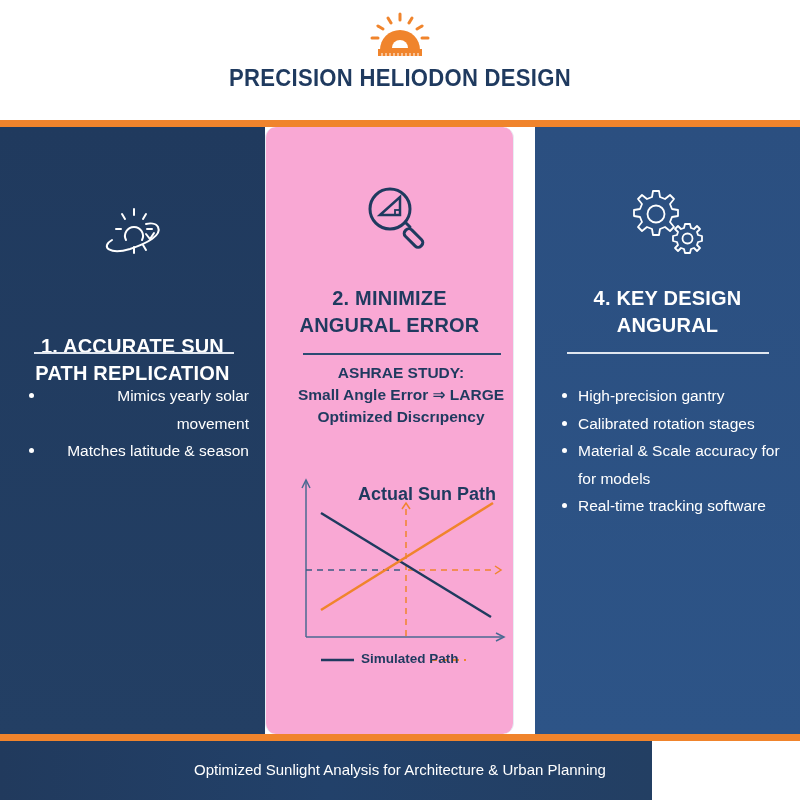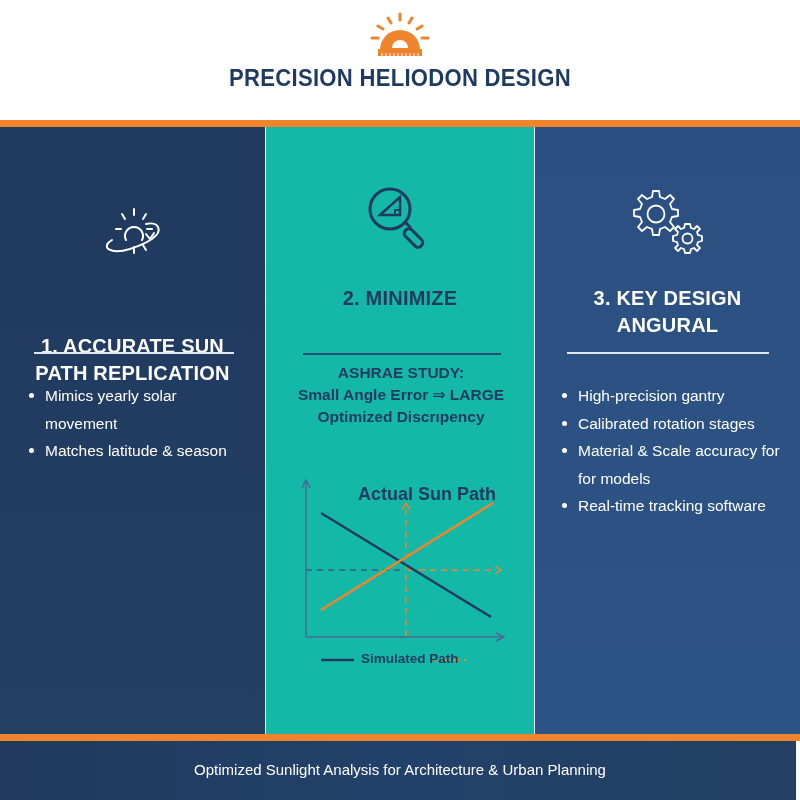--- a/index.html
+++ b/index.html
@@ -12,21 +12,21 @@
       position: absolute; left: 0; top: 64px; width: 800px; text-align: center;
       font-size: 24px; font-weight: bold; color: #1f3a5f; letter-spacing: 0.3px;
       transform: scaleX(0.92);
     }
     .orange-bar { position: absolute; left: 0; width: 800px; height: 7px; background: #f0842c; }
     .bar-top { top: 120px; }
     .bar-bottom { top: 734px; }
 
     .col { position: absolute; top: 127px; height: 607px; }
     .col-left { left: 0; width: 265px; background: linear-gradient(180deg, #203a5e 0%, #233f64 100%); }
-    .col-mid { left: 265px; width: 270px; background: #14b8a6; border-left: 1px solid #e8edf3; border-right: 1px solid #e8edf3; }
+    .col-mid { left: 265px; width: 249px; background: #f9a8d4; border-left: 1px solid #e8edf3; border-right: 1px solid #e8edf3; border-radius: 11px; }
     .col-right { left: 535px; width: 265px; background: linear-gradient(180deg, #2b4f80 0%, #2d5487 100%); }
 
     .col-icon { position: absolute; }
     .col-heading {
       position: absolute; left: 0; width: 100%; text-align: center;
       font-size: 20px; font-weight: bold; line-height: 27px; letter-spacing: 0.2px;
     }
     .col-left .col-heading, .col-right .col-heading { color: #ffffff; }
     .col-mid .col-heading { color: #1f3a5f; }
     .col-rule { position: absolute; height: 1.5px; }
@@ -48,21 +48,21 @@
       color: #1f3a5f; font-weight: bold; font-size: 15.5px; line-height: 22px;
     }
     .chart { position: absolute; left: 0; top: 0; }
     .chart-label {
       position: absolute; color: #1f3a5f; font-weight: bold; font-size: 18px;
     }
     .legend-label {
       position: absolute; color: #1f3a5f; font-weight: bold; font-size: 13.5px;
     }
 
-    .footer { position: absolute; left: 0; top: 741px; width: 796px; height: 59px; background: linear-gradient(90deg, #213a5d 0%, #22416a 50%, #233f63 100%); }
+    .footer { position: absolute; left: 0; top: 741px; width: 652px; height: 59px; background: linear-gradient(90deg, #213a5d 0%, #22416a 50%, #233f63 100%); }
     .footer-text {
       position: absolute; left: 0; top: 20px; width: 800px; text-align: center;
       color: #ffffff; font-size: 15px;
     }
   </style>
 </head>
 <body>
 
 <div class="header">
   <svg class="logo" viewBox="0 0 64 46">
@@ -109,38 +109,39 @@
       <path d="M30 33 A9 9 0 1 1 46 33"></path>
       <path d="M16 33 C4 40 14 48 34 42 C52 36 66 28 62 20 C60 16 54 16 50 17"></path>
       <path d="M58 26 L54 32 L50 27"></path>
     </g>
   </svg>
   <div class="col-heading" style="top:158px;margin-top:48px;">
     <div>1. ACCURATE SUN</div>
     <div>PATH REPLICATION</div>
   </div>
   <div class="col-rule" style="left:34px; width:200px; top:225px;"></div>
-  <ul class="bullets" style="left:29px; top:255px; width:220px;">
+  <ul class="bullets" style="left:29px; top:255px; width:220px;text-align:right;">
     <li>Mimics yearly solar movement</li>
     <li>Matches latitude &amp; season</li>
   </ul>
 </div>
 
 <div class="col col-mid">
   <svg class="col-icon" style="left:100px; top:58px; width:72px; height:66px;" viewBox="0 0 72 66">
     <g stroke="#1f3a5f" stroke-width="3" fill="none" stroke-linecap="round">
       <circle cx="24" cy="24" r="20"></circle>
       <path d="M40 38 L44 42"></path>
       <rect x="43" y="42" width="9" height="22" rx="4" transform="rotate(-45 47.5 53)"></rect>
       <path d="M14 30 L34 12 L34 30 Z" stroke-width="2.5"></path>
       <rect x="29" y="25" width="5" height="5" stroke-width="1.8"></rect>
     </g>
   </svg>
   <div class="col-heading" style="top:158px;">
     <div>2. MINIMIZE</div>
+    <div>ANGURAL ERROR</div>
   </div>
   <div class="col-rule" style="left:37px; width:198px; top:226px;"></div>
   <div class="study">
     <div>ASHRAE STUDY:</div>
     <div>Small Angle Error ⇒ LARGE</div>
     <div>Optimized Discrıpency</div>
   </div>
 
   <svg class="chart" width="270" height="560">
 
@@ -171,21 +172,21 @@
 <div class="col col-right">
   <svg class="col-icon" style="left:92px; top:60px; width:84px; height:70px;" viewBox="0 0 84 70">
     <g stroke="#ffffff" stroke-width="1.8" fill="none" stroke-linejoin="round">
       <path d="M26 4 h6 l1 6 l5 2 l5 -4 l4 4 l-4 5 l2 5 l6 1 v6 l-6 1 l-2 5 l4 5 l-4 4 l-5 -4 l-5 2 l-1 6 h-6 l-1 -6 l-5 -2 l-5 4 l-4 -4 l4 -5 l-2 -5 l-6 -1 v-6 l6 -1 l2 -5 l-4 -5 l4 -4 l5 4 l5 -2 z"></path>
       <circle cx="29" cy="27" r="8.5"></circle>
       <path d="M58 37 h5 l1 4 l3 1 l3 -3 l3 3 l-3 3 l1 3 l4 1 v5 l-4 1 l-1 3 l3 3 l-3 3 l-3 -3 l-3 1 l-1 4 h-5 l-1 -4 l-3 -1 l-3 3 l-3 -3 l3 -3 l-1 -3 l-4 -1 v-5 l4 -1 l1 -3 l-3 -3 l3 -3 l3 3 l3 -1 z"></path>
       <circle cx="60.5" cy="51.5" r="5"></circle>
     </g>
   </svg>
   <div class="col-heading" style="top:158px;">
-    <div>3. KEY DESIGN</div>
+    <div>4. KEY DESIGN</div>
     <div>ANGURAL</div>
   </div>
   <div class="col-rule" style="left:32px; width:202px; top:225px;"></div>
   <ul class="bullets" style="left:27px; top:255px; width:236px;">
     <li>High-precision gantry</li>
     <li>Calibrated rotation stages</li>
     <li>Material &amp; Scale accuracy for for models</li>
     <li>Real-time tracking software</li>
   </ul>
 </div>

